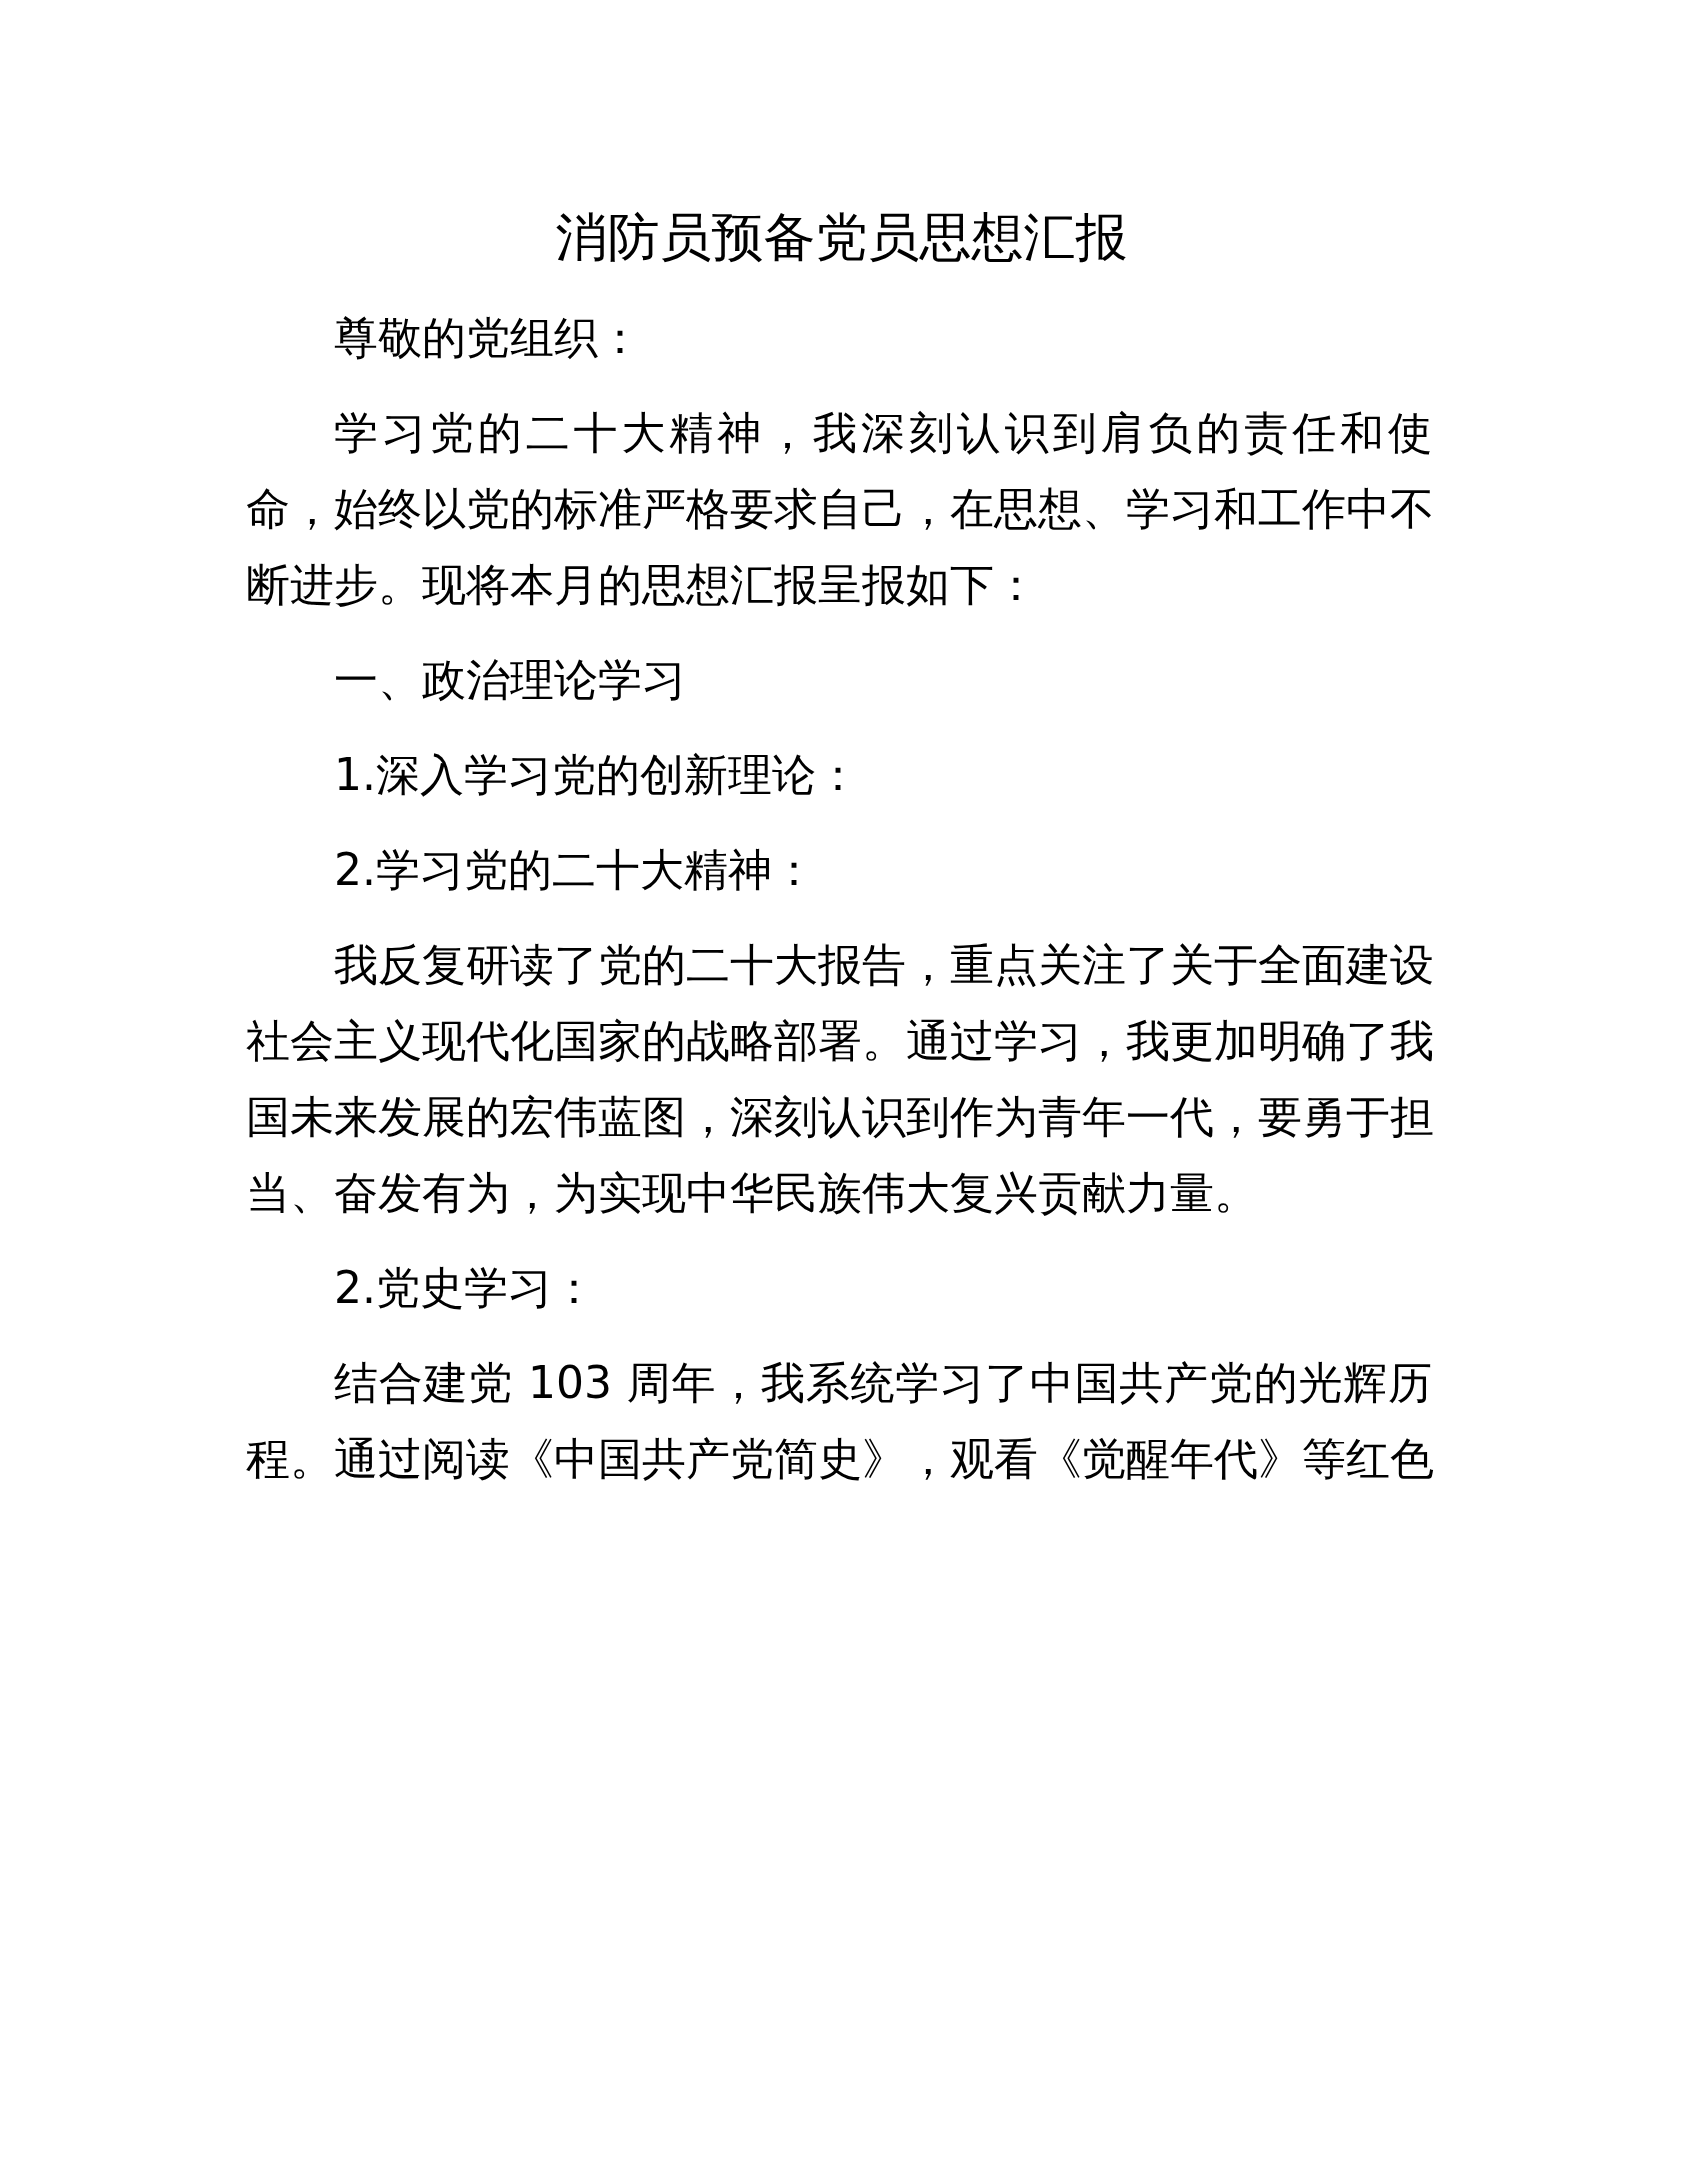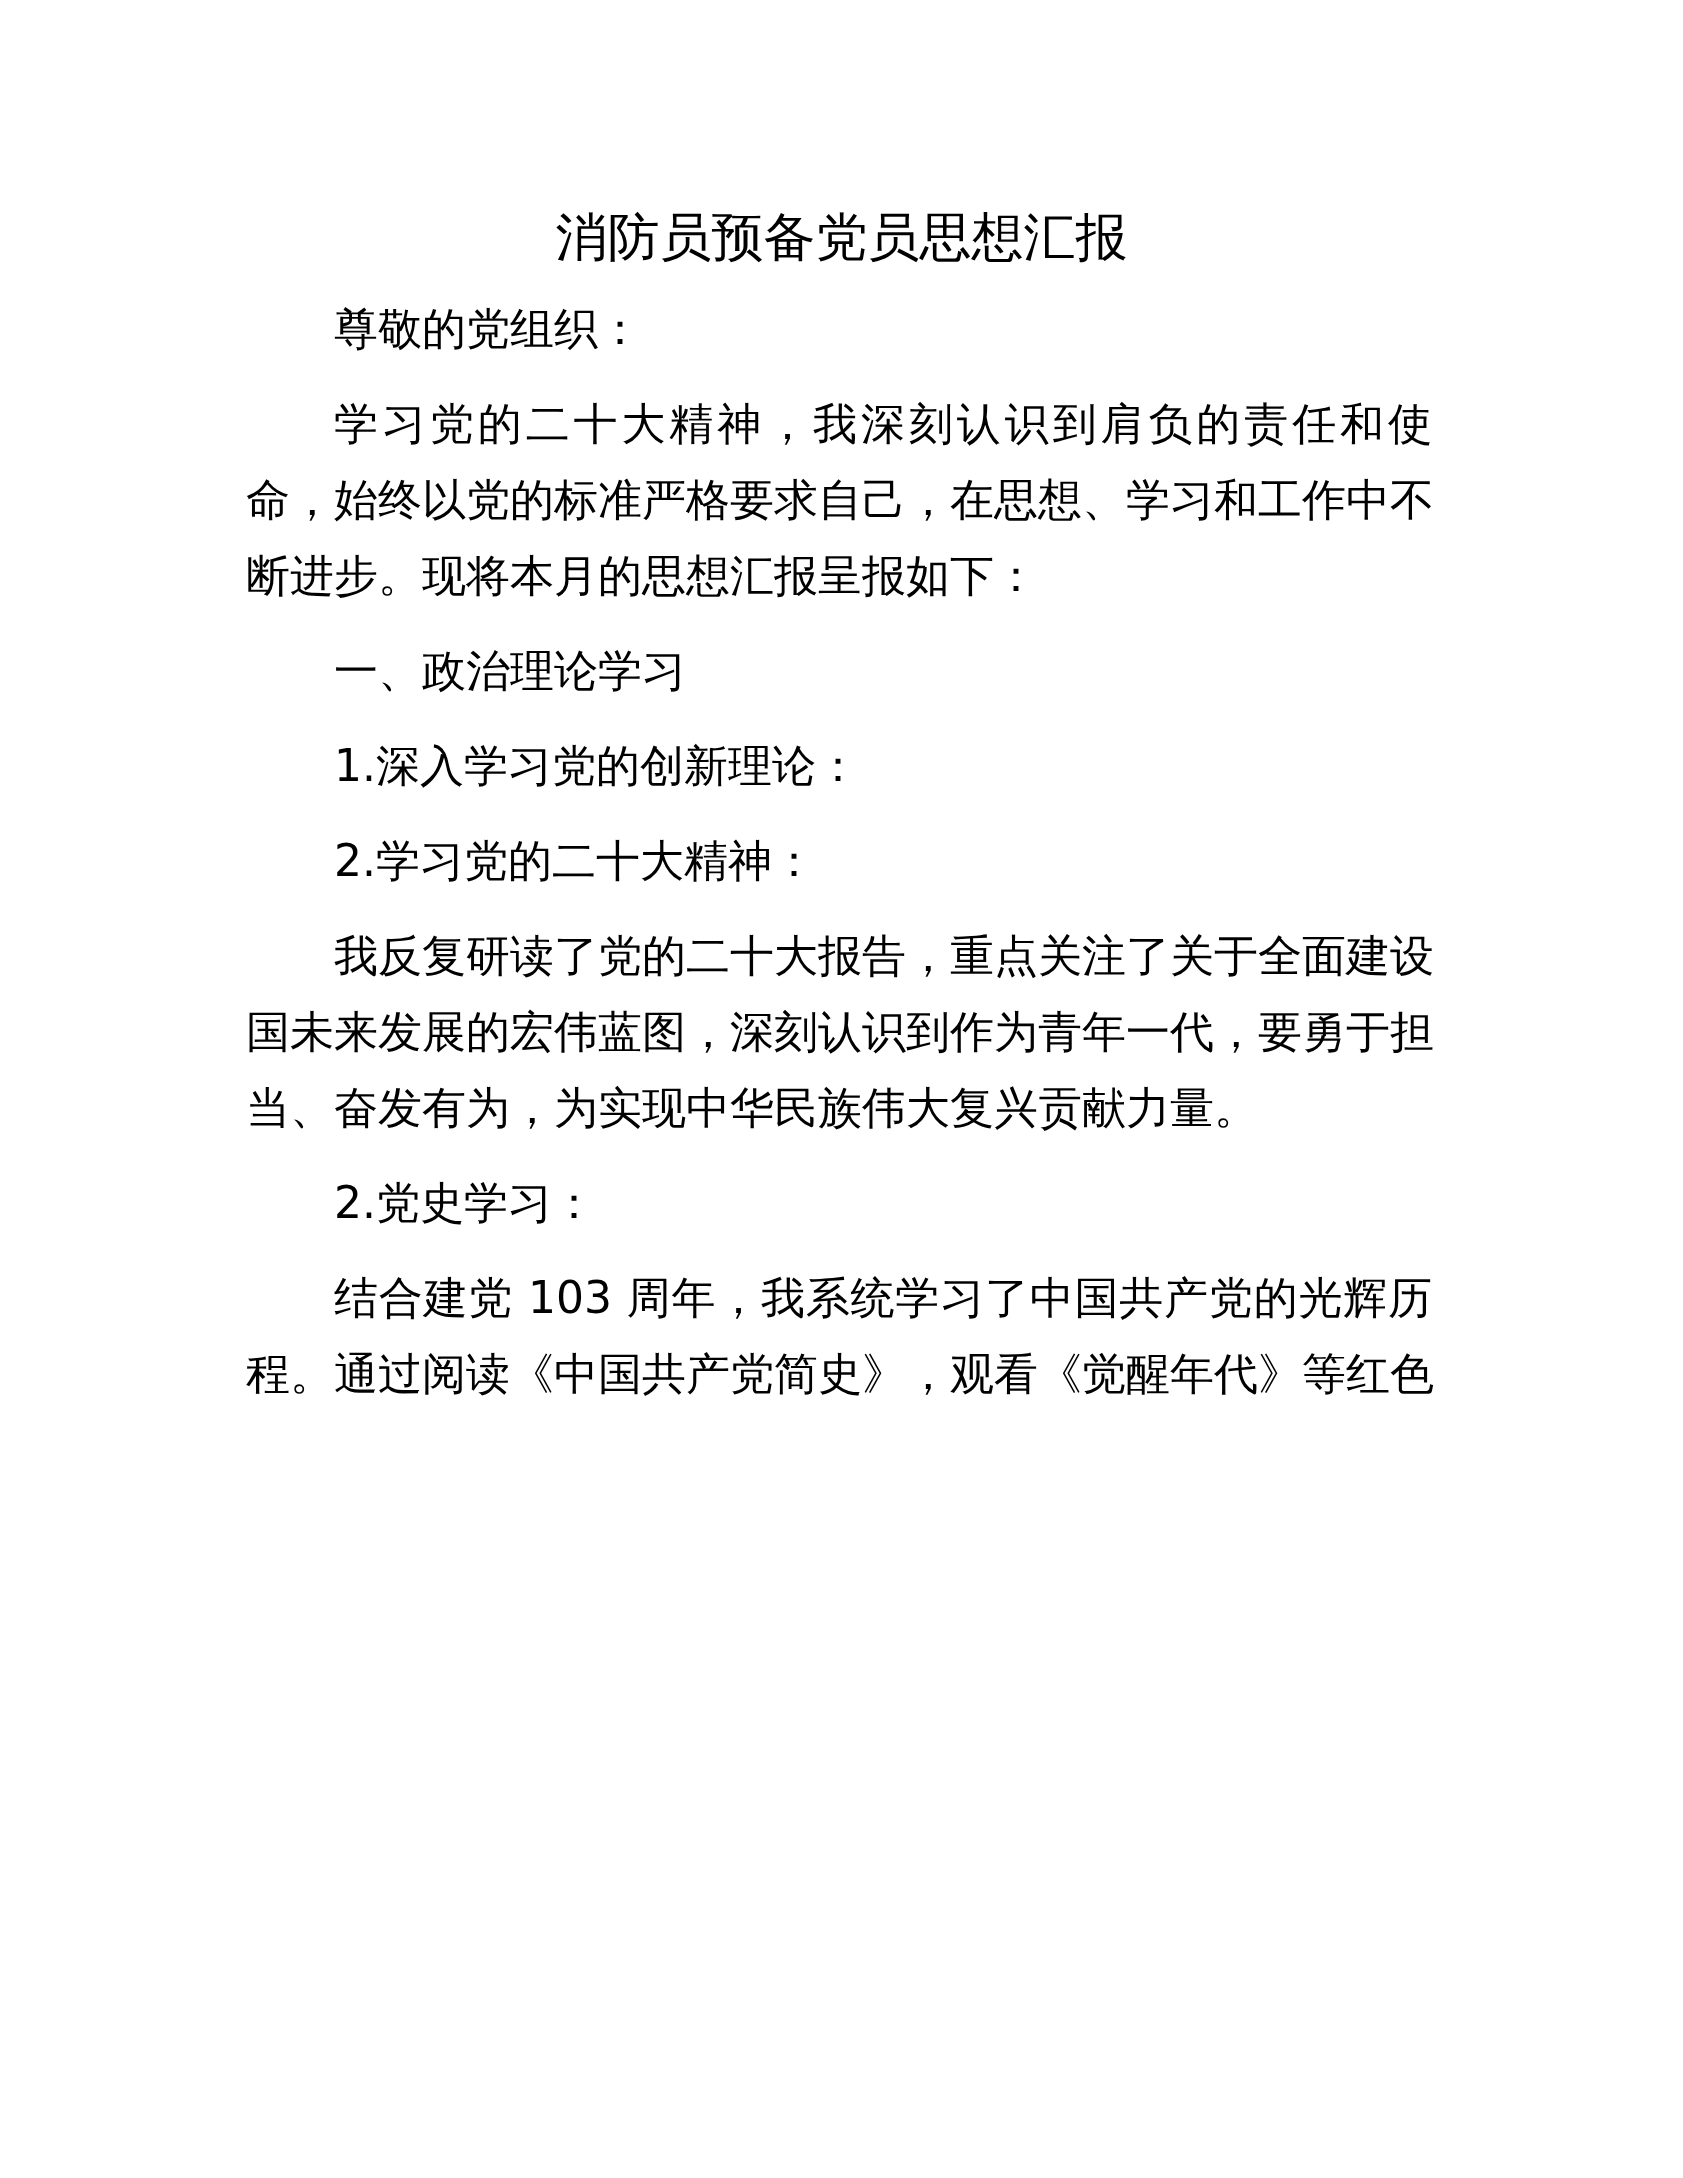--- a/index.html
+++ b/index.html
@@ -31,21 +31,21 @@
       text-align: center;
       font-size: 52px;
       line-height: 69px;
       letter-spacing: 0px;
       margin: 0;
       font-weight: normal;
     }
     .body {
       position: absolute;
       left: 246px;
-      top: 291px;
+      top: 300px;
       width: 1186px;
     }
     .para {
       font-size: 44px;
       line-height: 76px;
       margin: 0 0 19px 0;
       text-indent: 88px;
       text-align: justify;
       text-justify: inter-character;
       word-break: break-all;
@@ -90,20 +90,21 @@
       <span class="line first last">1.深入学习党的创新理论：</span>
     </p>
 
 
     <p class="para lines">
       <span class="line first last">2.学习党的二十大精神：</span>
     </p>
 
     <p class="para lines">
       <span class="line first">我反复研读了党的二十大报告，重点关注了关于全面建设</span>
+      <span class="line">社会主义现代化国家的战略部署。通过学习，我更加明确了我</span>
       <span class="line">国未来发展的宏伟蓝图，深刻认识到作为青年一代，要勇于担</span>
       <span class="line last">当、奋发有为，为实现中华民族伟大复兴贡献力量。</span>
     </p>
 
     <p class="para lines">
       <span class="line first last">2.党史学习：</span>
     </p>
 
     <p class="para lines">
       <span class="line first">结合建党 103 周年，我系统学习了中国共产党的光辉历</span>

